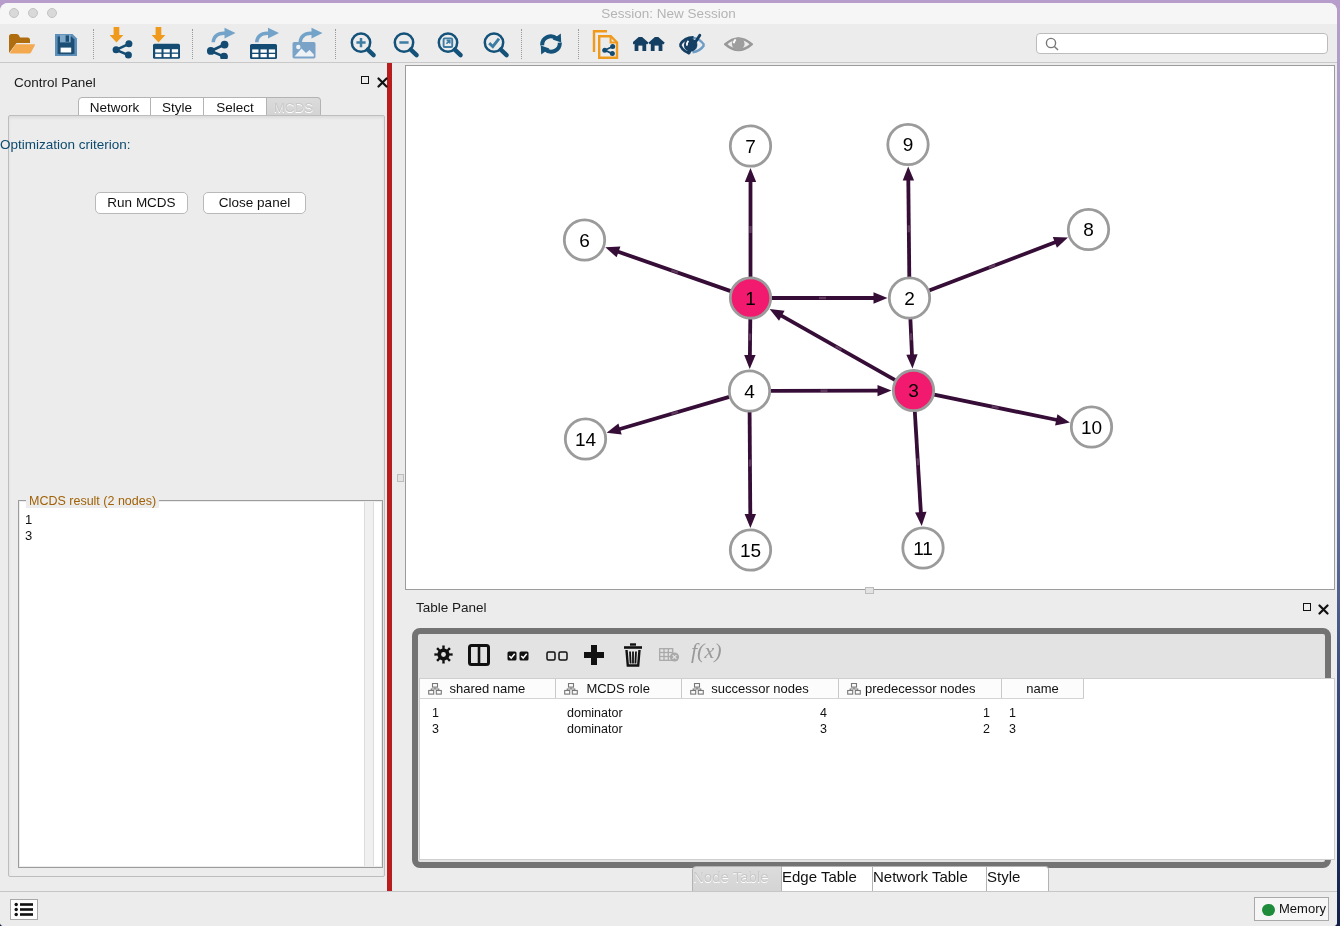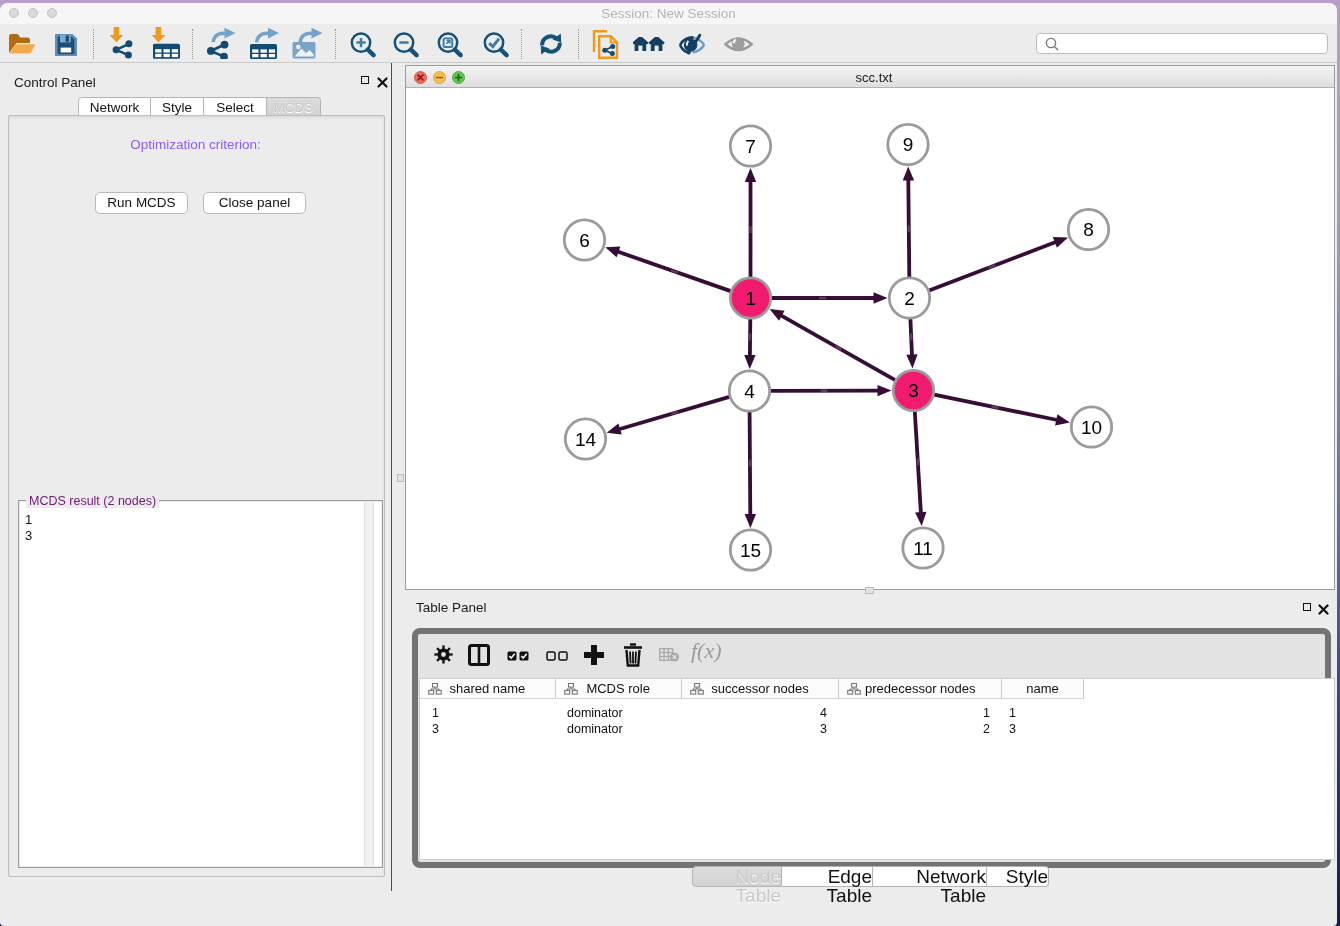--- a/index.html
+++ b/index.html
@@ -8,37 +8,37 @@
 
 #titlebar{position:absolute;left:0;top:0;width:100%;height:22px;background:#f6f6f6;border-bottom:1px solid #d8d8d8}
 .tl{position:absolute;top:4.5px;width:10px;height:10px;border-radius:50%;background:#d9d9d9;border:1px solid #c3c3c3}
 #wtitle{position:absolute;top:3px;width:100%;text-align:center;font-size:13.5px;color:#b4b4b4}
 
 #toolbar{position:absolute;left:0;top:21px;width:100%;height:39px;background:#ececec;border-bottom:1px solid #c9c9c9}
 .sep{position:absolute;top:5px;height:30px;border-left:1px dotted #9a9a9a}
 .ticon{position:absolute;top:0}
 #search{position:absolute;left:1036px;top:9px;width:292px;height:21px;background:#fff;border:1px solid #bcbcbc;border-radius:4px}
 
-#cp{position:absolute;left:0;top:60px;width:392px;bottom:35px;background:#ececec;border-right:1px solid #b91c1c}
+#cp{position:absolute;left:0;top:60px;width:392px;bottom:35px;background:#ececec;border-right:5px solid #b91c1c}
 #cpTitle{position:absolute;left:14px;top:12px;font-size:13.5px;color:#1a1a1a}
 #cpMax{position:absolute;left:361px;top:13px;width:8px;height:8px;border:1.5px solid #111}
 #cpClose{position:absolute;left:377px;top:11px}
 .tabstrip{position:absolute;display:flex;font-size:13.5px;color:#111}
 .tab{background:#fff;border:1px solid #b3b3b3;border-left:none;text-align:center;line-height:19px;height:21px}
 .tab.first{border-left:1px solid #b3b3b3;border-top-left-radius:4px}
 .tab.sel{background:linear-gradient(#dcdcdc,#d2d2d2);color:#c9c9c9;text-shadow:0 1px 0 #fff;border-top-right-radius:4px;border-bottom-right-radius:4px}
 #cpTabs{left:78px;top:34px}
 #cpPane{position:absolute;left:8px;top:52px;width:377px;bottom:14px;background:#ececec;border:1px solid #bdbdbd;border-radius:2px;box-shadow:inset 0 2px 3px rgba(0,0,0,.07)}
-#optLabel{position:absolute;top:74px;width:100%;text-align:center;font-size:13.5px;color:#8b5cf6}
+#optLabel{position:absolute;top:74px;width:100%;font-size:13.5px;color:#0c4a6e}
 #optSelect{position:absolute;left:44px;top:96px;width:309px;height:22px;background:#fff;border:1px solid #b9b9b9;border-radius:5px;font-size:13.5px;color:#111;line-height:20px;padding-left:12px}
 .btn{position:absolute;height:22px;background:#fff;border:1px solid #b9b9b9;border-radius:5px;font-size:13.5px;color:#111;text-align:center;line-height:20px}
 #runBtn{left:95px;top:129px;width:93px}
 #closeBtn{left:203px;top:129px;width:103px}
 #fsBox{position:absolute;left:18px;top:437px;width:365px;height:368px;border:1px solid #9c9c9c}
-#fsLabel{position:absolute;left:7px;top:-7px;background:#ececec;padding:0 3px;font-size:12.5px;color:#701a75}
+#fsLabel{position:absolute;left:7px;top:-7px;background:#ececec;padding:0 3px;font-size:12.5px;color:#a16207}
 #fsInner{position:absolute;left:1px;top:1px;right:1px;bottom:1px;background:#fff;font-size:13px;color:#111;padding:10px 0 0 5px;line-height:16px}
 #fsScroll{position:absolute;top:0;bottom:0;right:7px;width:10px;background:#f0f0f0;border-left:1px solid #dcdcdc;border-right:1px solid #dcdcdc}
 
 #net{position:absolute;left:405px;top:62px;width:930px;height:525px;background:#fff;border:1px solid #9c9c9c}
 #netTitle{position:absolute;left:0;top:0;width:100%;height:22px;background:linear-gradient(#f4f4f4,#dedede);border-bottom:1px solid #b2b2b2}
 #netName{position:absolute;top:4px;left:4px;width:100%;text-align:center;font-size:13px;color:#1a1a1a}
 .mac{position:absolute;top:4.5px}
 #graph{position:absolute;left:0;top:23px}
 
 .grip{position:absolute;background:#e2e2e2;border:1px solid #bdbdbd}
@@ -47,21 +47,21 @@
 #tpMax{position:absolute;left:1303px;top:600px;width:8px;height:8px;border:1.5px solid #111}
 #tpClose{position:absolute;left:1318px;top:598px}
 #tbox{position:absolute;left:412px;top:625px;width:919px;height:240px;background:#e3e3e3;border:6px solid #737373;border-radius:8px}
 #tbar{position:absolute;left:0;top:0;width:100%;height:44px}
 #ttable{position:absolute;left:1px;top:44px;width:916px;height:182px;background:#ffffff;border:1px solid #cfcfcf;font-size:13px;color:#111}
 #thead{position:absolute;left:0;top:0;width:664px;height:20px;background:#fcfcfc;border-bottom:1px solid #d4d4d4;display:flex}
 .th{position:relative;border-right:1px solid #c9c9c9;text-align:center;line-height:19px;font-size:13px}
 .trow{position:absolute;left:0;width:664px;height:16px;line-height:16px;font-size:12.5px}
 .td{position:absolute;top:0}
 #tabs2{left:692px;top:863px}
-.tab2{background:#fff;border:1px solid #b3b3b3;border-left:none;text-align:right;line-height:19px;height:21px;font-size:19px}
+.tab2{background:#fff;border:1px solid #b3b3b3;border-left:none;text-align:left;line-height:19px;height:33px;font-size:15px}
 .tab2.sel2{background:linear-gradient(#dcdcdc,#d2d2d2);color:#c9c9c9;text-shadow:0 1px 0 #fff;border-bottom-left-radius:4px;border-top-left-radius:4px;border-left:1px solid #b3b3b3}
 .tab2.last{border-bottom-right-radius:4px;border-top-right-radius:4px}
 
 #status{position:absolute;left:0;bottom:0;width:100%;height:35px;background:#ececec;border-top:1px solid #c6c6c6}
 #listBtn{position:absolute;left:10px;top:7px;width:28px;height:21px;background:#fdfdfd;border:1px solid #a9a9a9}
 #memBtn{position:absolute;right:8px;top:5px;width:75px;height:24px;background:#f6f6f6;border:1px solid #a9a9a9;font-size:13px;color:#111;line-height:22px;text-align:center;padding-left:22px}
 #memDot{position:absolute;left:7px;top:5.5px;width:12.5px;height:12.5px;border-radius:50%;background:#1f8c3b}
 </style></head>
 <body>
 <div id="win">
@@ -221,35 +221,20 @@
     <div id="cpPane"></div>
     <div id="optLabel">Optimization criterion:</div>
     <div class="btn" id="runBtn">Run MCDS</div>
     <div class="btn" id="closeBtn">Close panel</div>
     <div id="fsBox">
       <div id="fsInner">1<br>3<div id="fsScroll"></div></div>
       <div id="fsLabel">MCDS result (2 nodes)</div>
     </div>
   </div>
   <div id="net">
-    <div id="netTitle">
-      <svg class="mac" style="left:8px" width="13" height="13" viewBox="0 0 13 13">
-          <circle cx="6.5" cy="6.5" r="6" fill="#ee6a5f" stroke="#d3584e"></circle>
-          <path d="M4.1 4.1 L8.9 8.9 M8.9 4.1 L4.1 8.9" stroke="#8e150c" stroke-width="1.5" stroke-linecap="round"></path>
-        </svg>
-      <svg class="mac" style="left:27px" width="13" height="13" viewBox="0 0 13 13">
-          <circle cx="6.5" cy="6.5" r="6" fill="#f5bf4f" stroke="#dba73e"></circle>
-          <path d="M3.6 6.5 L9.4 6.5" stroke="#9a5f00" stroke-width="1.7" stroke-linecap="round"></path>
-        </svg>
-      <svg class="mac" style="left:46px" width="13" height="13" viewBox="0 0 13 13">
-          <circle cx="6.5" cy="6.5" r="6" fill="#62c555" stroke="#4fa843"></circle>
-          <path d="M3.6 6.5 L9.4 6.5 M6.5 3.6 L6.5 9.4" stroke="#1d6511" stroke-width="1.7" stroke-linecap="round"></path>
-        </svg>
-      <div id="netName">scc.txt</div>
-    </div>
     <svg id="graph" width="928" height="501" viewBox="0 0 928 501">
 <line x1="344.5" y1="188.0" x2="344.5" y2="92.0" stroke="#360d36" stroke-width="3.8"></line>
 <polygon points="344.5,79.0 350.2,93.0 338.8,93.0" fill="#360d36"></polygon>
 <rect x="-3.5" y="-1.2" width="7" height="2.4" fill="#9d7d9b" opacity="0.4" transform="translate(344.5,140.5) rotate(-90.0)"></rect>
 <line x1="324.7" y1="202.1" x2="211.5" y2="162.5" stroke="#360d36" stroke-width="3.8"></line>
 <polygon points="199.3,158.3 214.4,157.5 210.6,168.3" fill="#360d36"></polygon>
 <rect x="-3.5" y="-1.2" width="7" height="2.4" fill="#9d7d9b" opacity="0.4" transform="translate(268.6,182.5) rotate(-160.7)"></rect>
 <line x1="365.5" y1="209.0" x2="468.5" y2="209.0" stroke="#360d36" stroke-width="3.8"></line>
 <polygon points="481.5,209.0 467.5,214.7 467.5,203.3" fill="#360d36"></polygon>
 <rect x="-3.5" y="-1.2" width="7" height="2.4" fill="#9d7d9b" opacity="0.4" transform="translate(416.5,209.0) rotate(0.0)"></rect>
@@ -414,13 +399,24 @@
 <span class="td" style="left:589px">3</span>
         </div>
     </div>
   </div>
   <div class="tabstrip" id="tabs2">
     <div class="tab2 sel2" style="width:90px">Node Table</div>
     <div class="tab2" style="width:91px">Edge Table</div>
     <div class="tab2" style="width:114px">Network Table</div>
     <div class="tab2 last" style="width:62px">Style</div>
   </div>
+  <div id="status">
+    <div id="listBtn"><svg width="20" height="15" style="margin:2px 0 0 3px" viewBox="0 0 20 15">
+          <circle cx="2.2" cy="2.5" r="1.7" fill="#111"></circle>
+          <circle cx="2.2" cy="7.5" r="1.7" fill="#111"></circle>
+          <circle cx="2.2" cy="12.5" r="1.7" fill="#111"></circle>
+          <rect x="6" y="1.2" width="13" height="2.6" fill="#111"></rect>
+          <rect x="6" y="6.2" width="13" height="2.6" fill="#111"></rect>
+          <rect x="6" y="11.2" width="13" height="2.6" fill="#111"></rect>
+        </svg></div>
+    <div id="memBtn"><span id="memDot"></span>Memory</div>
+  </div>
 </div>
 
 </body></html>

